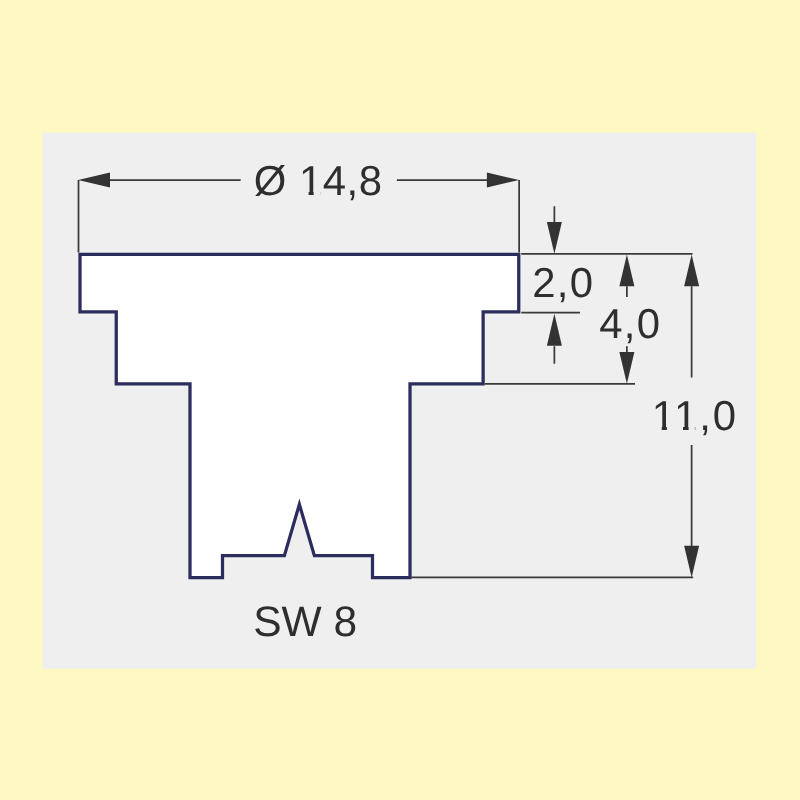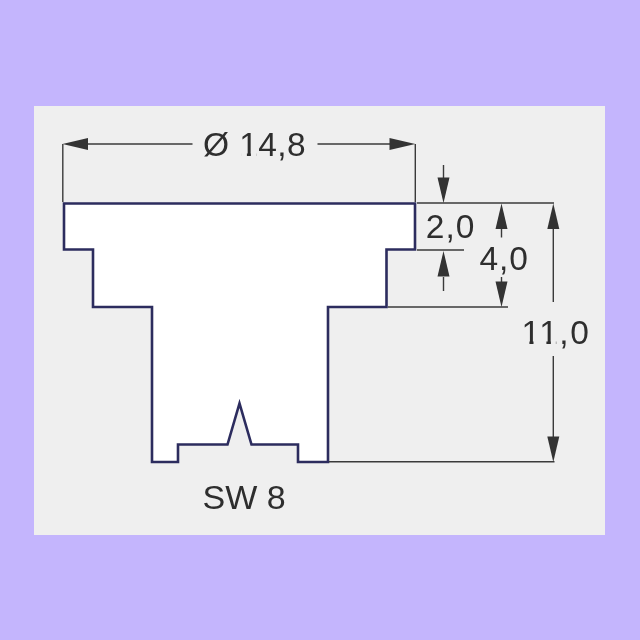--- a/index.html
+++ b/index.html
@@ -1,16 +1,16 @@
 <!DOCTYPE html>
 <html><head>
 <meta charset="utf-8">
 <style>
   html,body{margin:0;padding:0;background:#ffffff;}
-  #stage{position:relative;width:640px;height:640px;background:#c4b5fd;overflow:hidden;will-change:transform;}
+  #stage{position:relative;width:640px;height:640px;background:#fef9c3;overflow:hidden;will-change:transform;}
   svg{display:block;}
   text{font-family:"Liberation Sans", sans-serif;fill:#2e2e2e;}
 </style>
 </head>
 <body>
 <div id="stage">
 <svg width="640" height="640" viewBox="0 0 640 640">
 
   <rect x="34" y="106" width="571" height="429" fill="#efefef"></rect>
 

